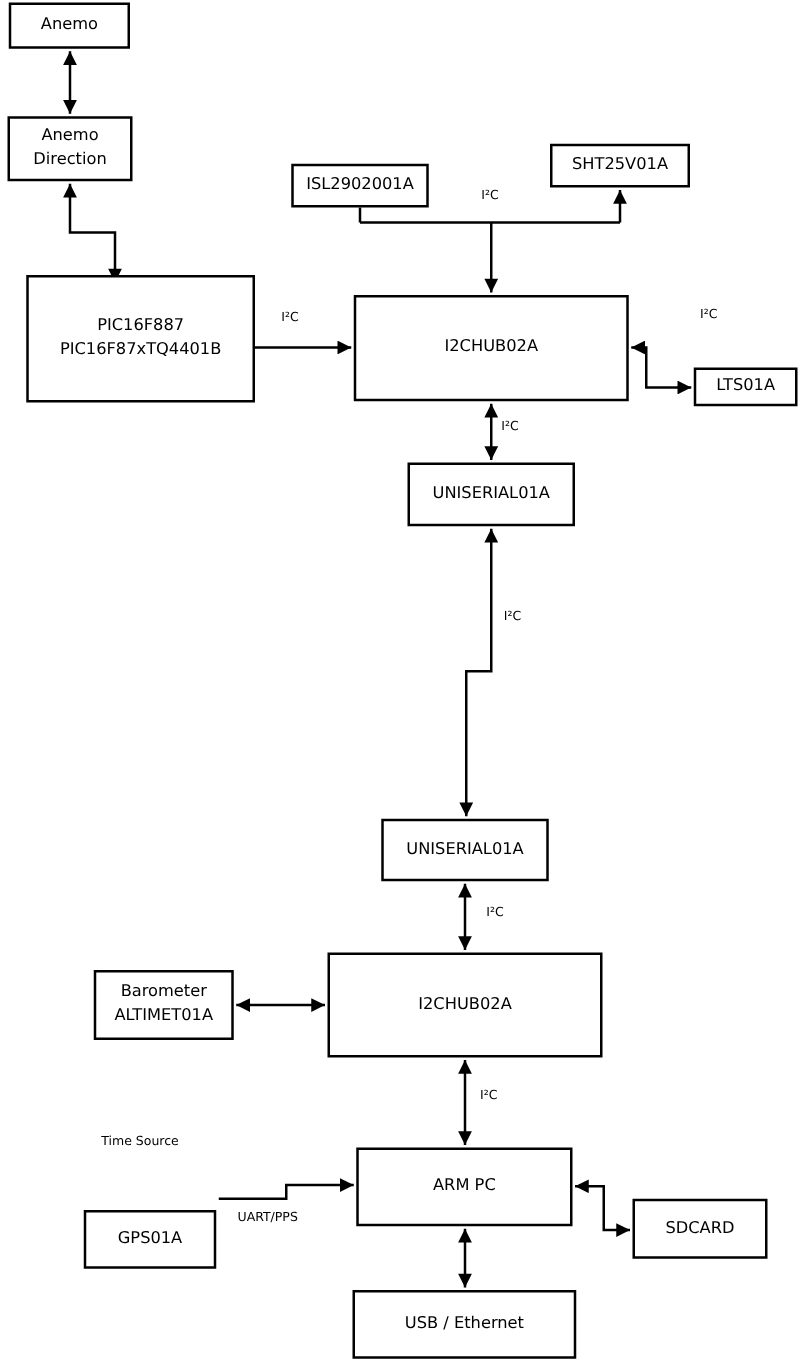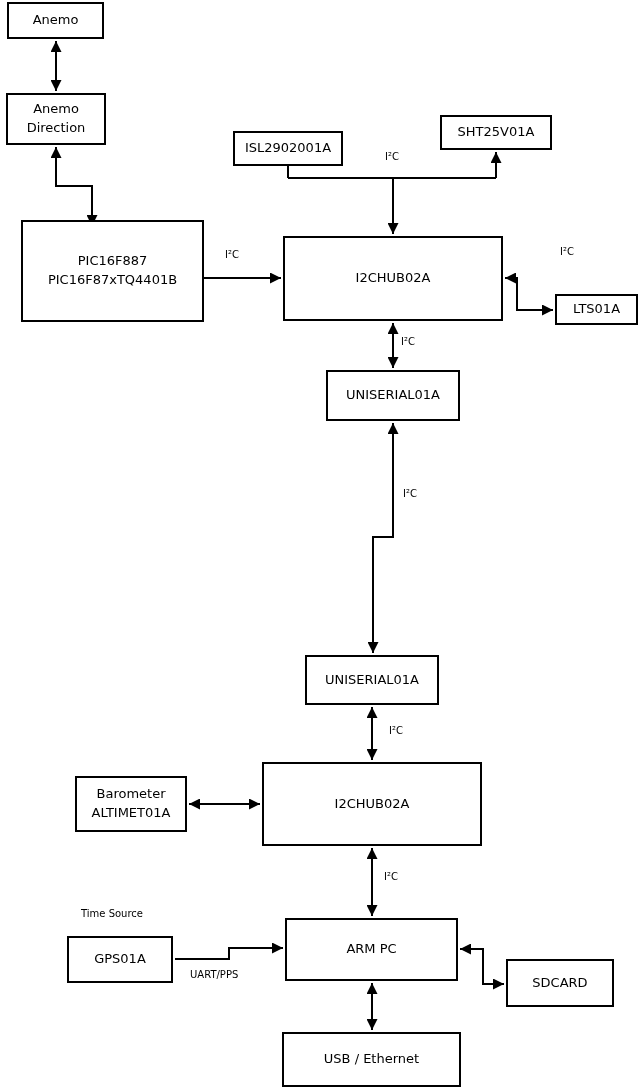--- a/index.html
+++ b/index.html
@@ -30,21 +30,21 @@
   .node-wind       {left:6px;  top:93px;  width:100px; height:52px;}
   .node-pic        {left:2px;  top:220px; width:183px; height:102px;margin-left:19px;}
   .node-isl        {left:233px;top:115px; width:110px; height:35px;margin-top:16px;}
   .node-sht        {left:440px;top:115px; width:112px; height:35px;}
   .node-hub1       {left:283px;top:236px; width:220px; height:85px;}
   .node-lts        {left:555px;top:294px; width:83px;  height:31px;}
   .node-uniserial1 {left:326px;top:370px; width:134px; height:51px;}
   .node-uniserial2 {left:305px;top:655px; width:134px; height:50px;}
   .node-barometer  {left:75px; top:776px; width:112px; height:56px;}
   .node-hub2       {left:262px;top:762px; width:220px; height:84px;}
-  .node-gps        {left:67px; top:936px; width:106px; height:47px;}
+  .node-gps        {left:67px; top:968px; width:106px; height:47px;}
   .node-armpc      {left:285px;top:918px; width:173px; height:63px;}
   .node-sdcard     {left:506px;top:959px; width:108px; height:48px;}
   .node-usb        {left:282px;top:1032px;width:179px; height:55px;}
   .elabel{
     position:absolute;
     font-size:10px;
     white-space:nowrap;
   }
   .lbl-i2c-pic-hub1   {left:225px;top:249px;}
   .lbl-i2c-branch     {left:385px;top:151px;}

